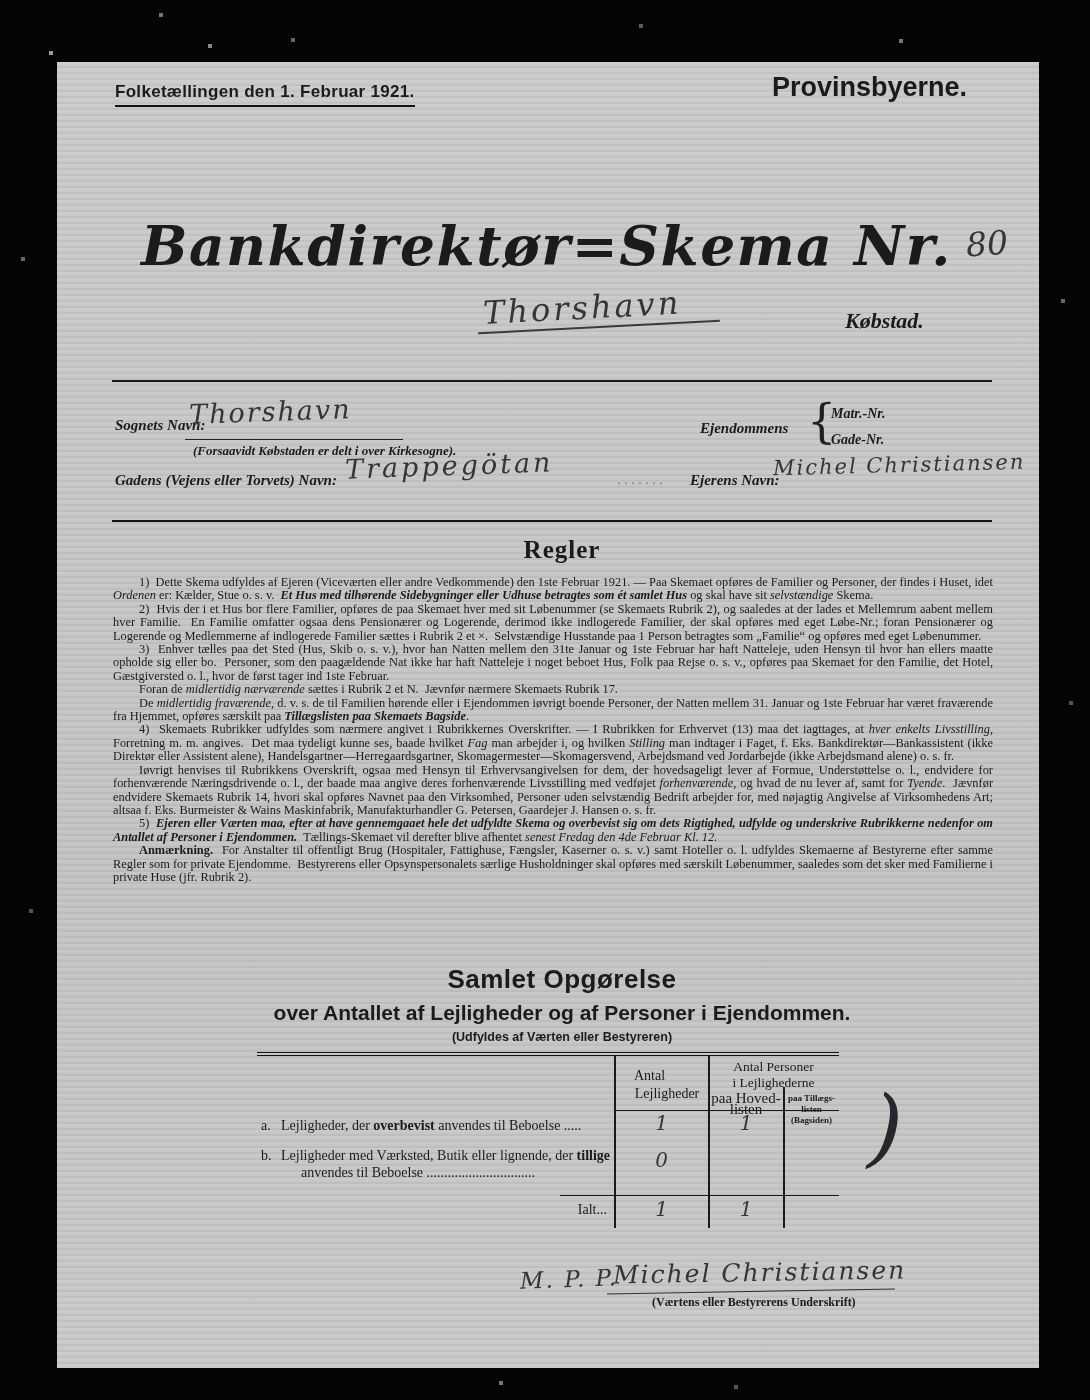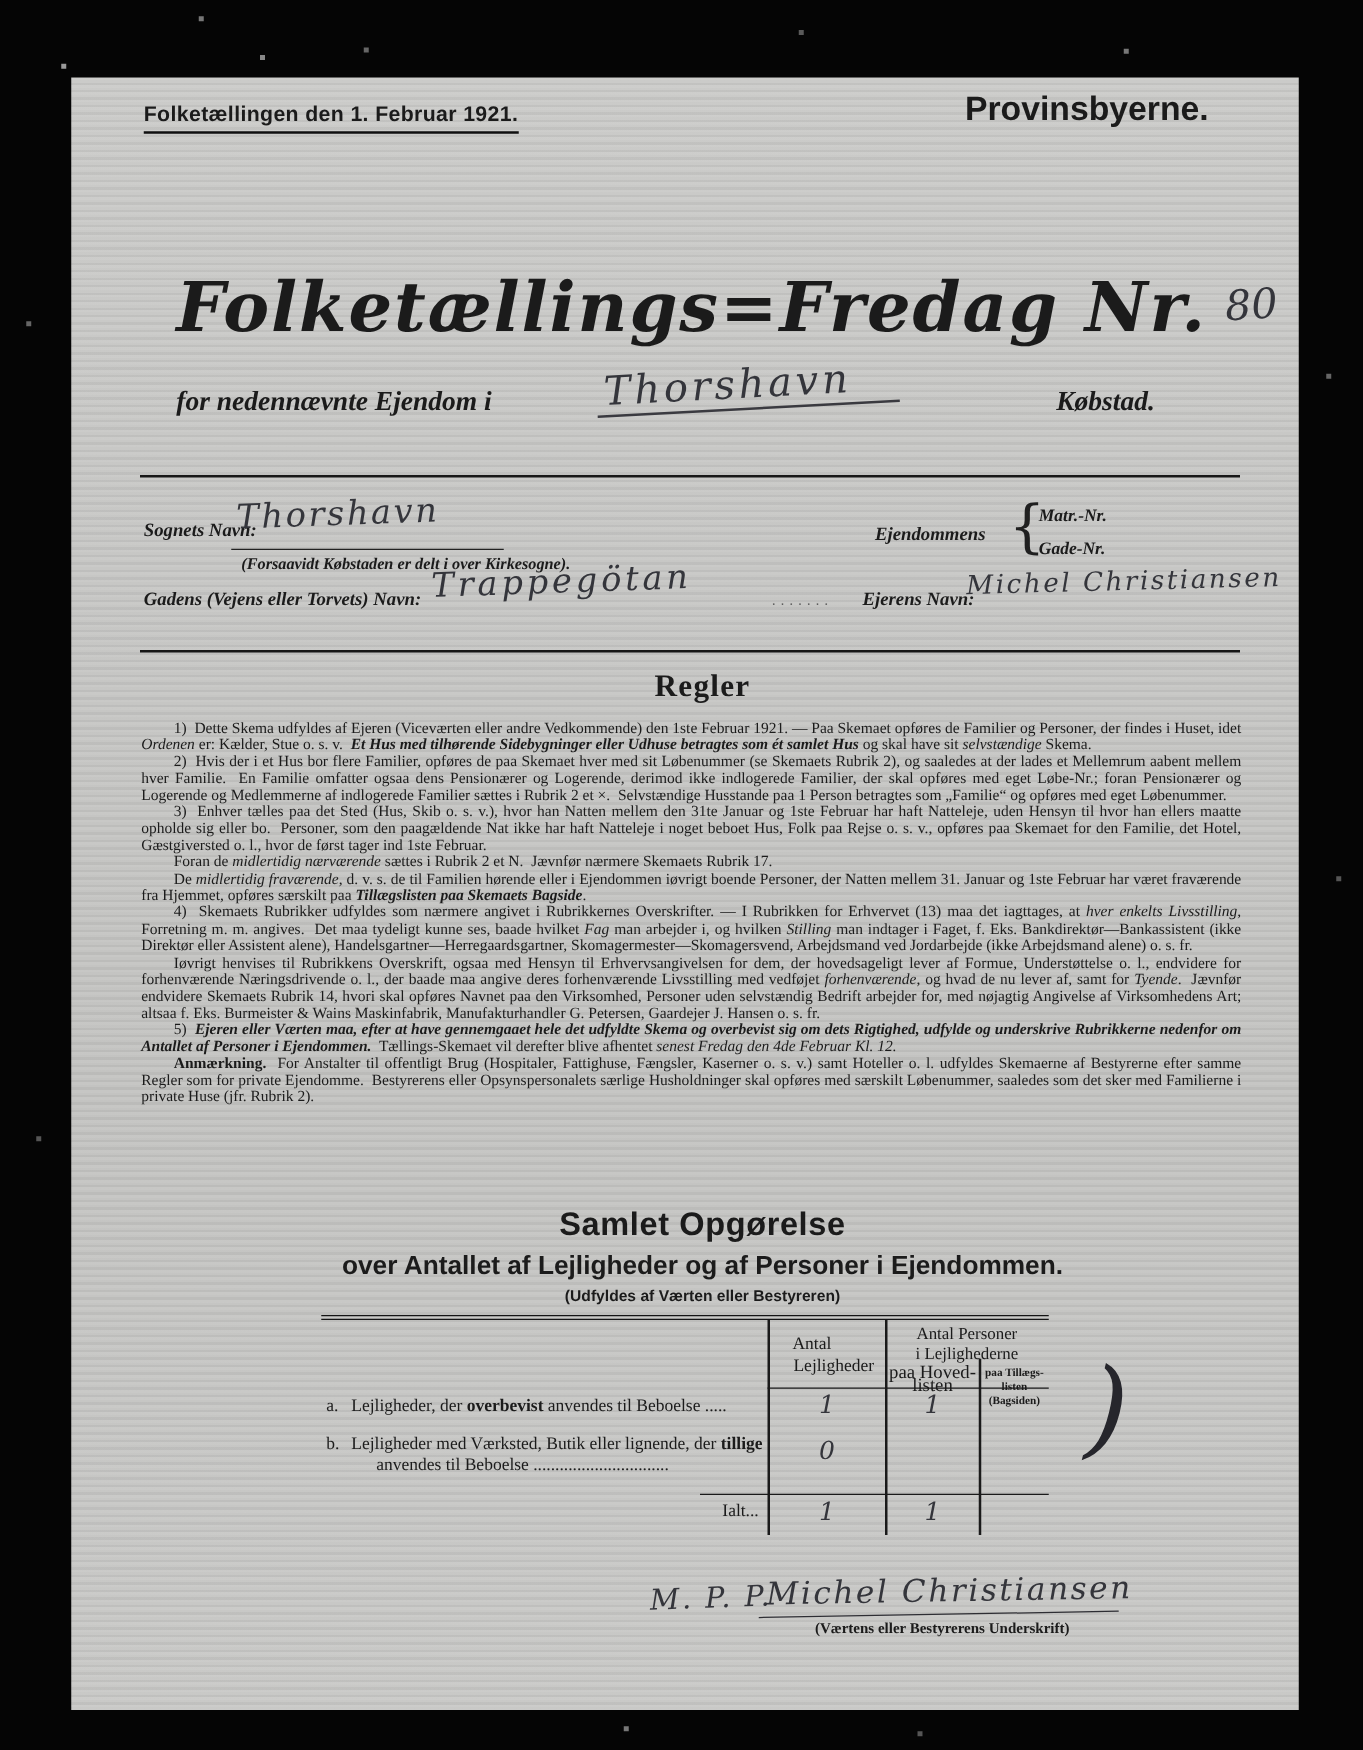--- a/index.html
+++ b/index.html
@@ -79,25 +79,24 @@
 <body>
 
 <div class="specks"></div>
 
 <div class="paper">
 
   <div class="abs sans hdr-left">Folketællingen den 1. Februar 1921.</div>
   <div class="abs sans hdr-right">Provinsbyerne.</div>
 
   <div class="abs title-row">
-    <span class="form-title">Folketællings=Fredag Nr.</span>
+    <span class="form-title">Bankdirektør=Skema Nr.</span>
     <span class="hand form-number">80</span>
   </div>
 
-  <div class="abs subtitle-prefix">for nedennævnte Ejendom i</div>
   <div class="abs hand property-hand">Thorshavn</div>
   <div class="abs kobstad">Købstad.</div>
 
   <div class="abs hrule rule1"></div>
 
   <div class="abs lbl parish-label">Sognets Navn:</div>
   <div class="abs hand parish-value">Thorshavn</div>
   <div class="abs parish-line"></div>
   <div class="abs parish-note">(Forsaavidt Købstaden er delt i over Kirkesogne).</div>
 

